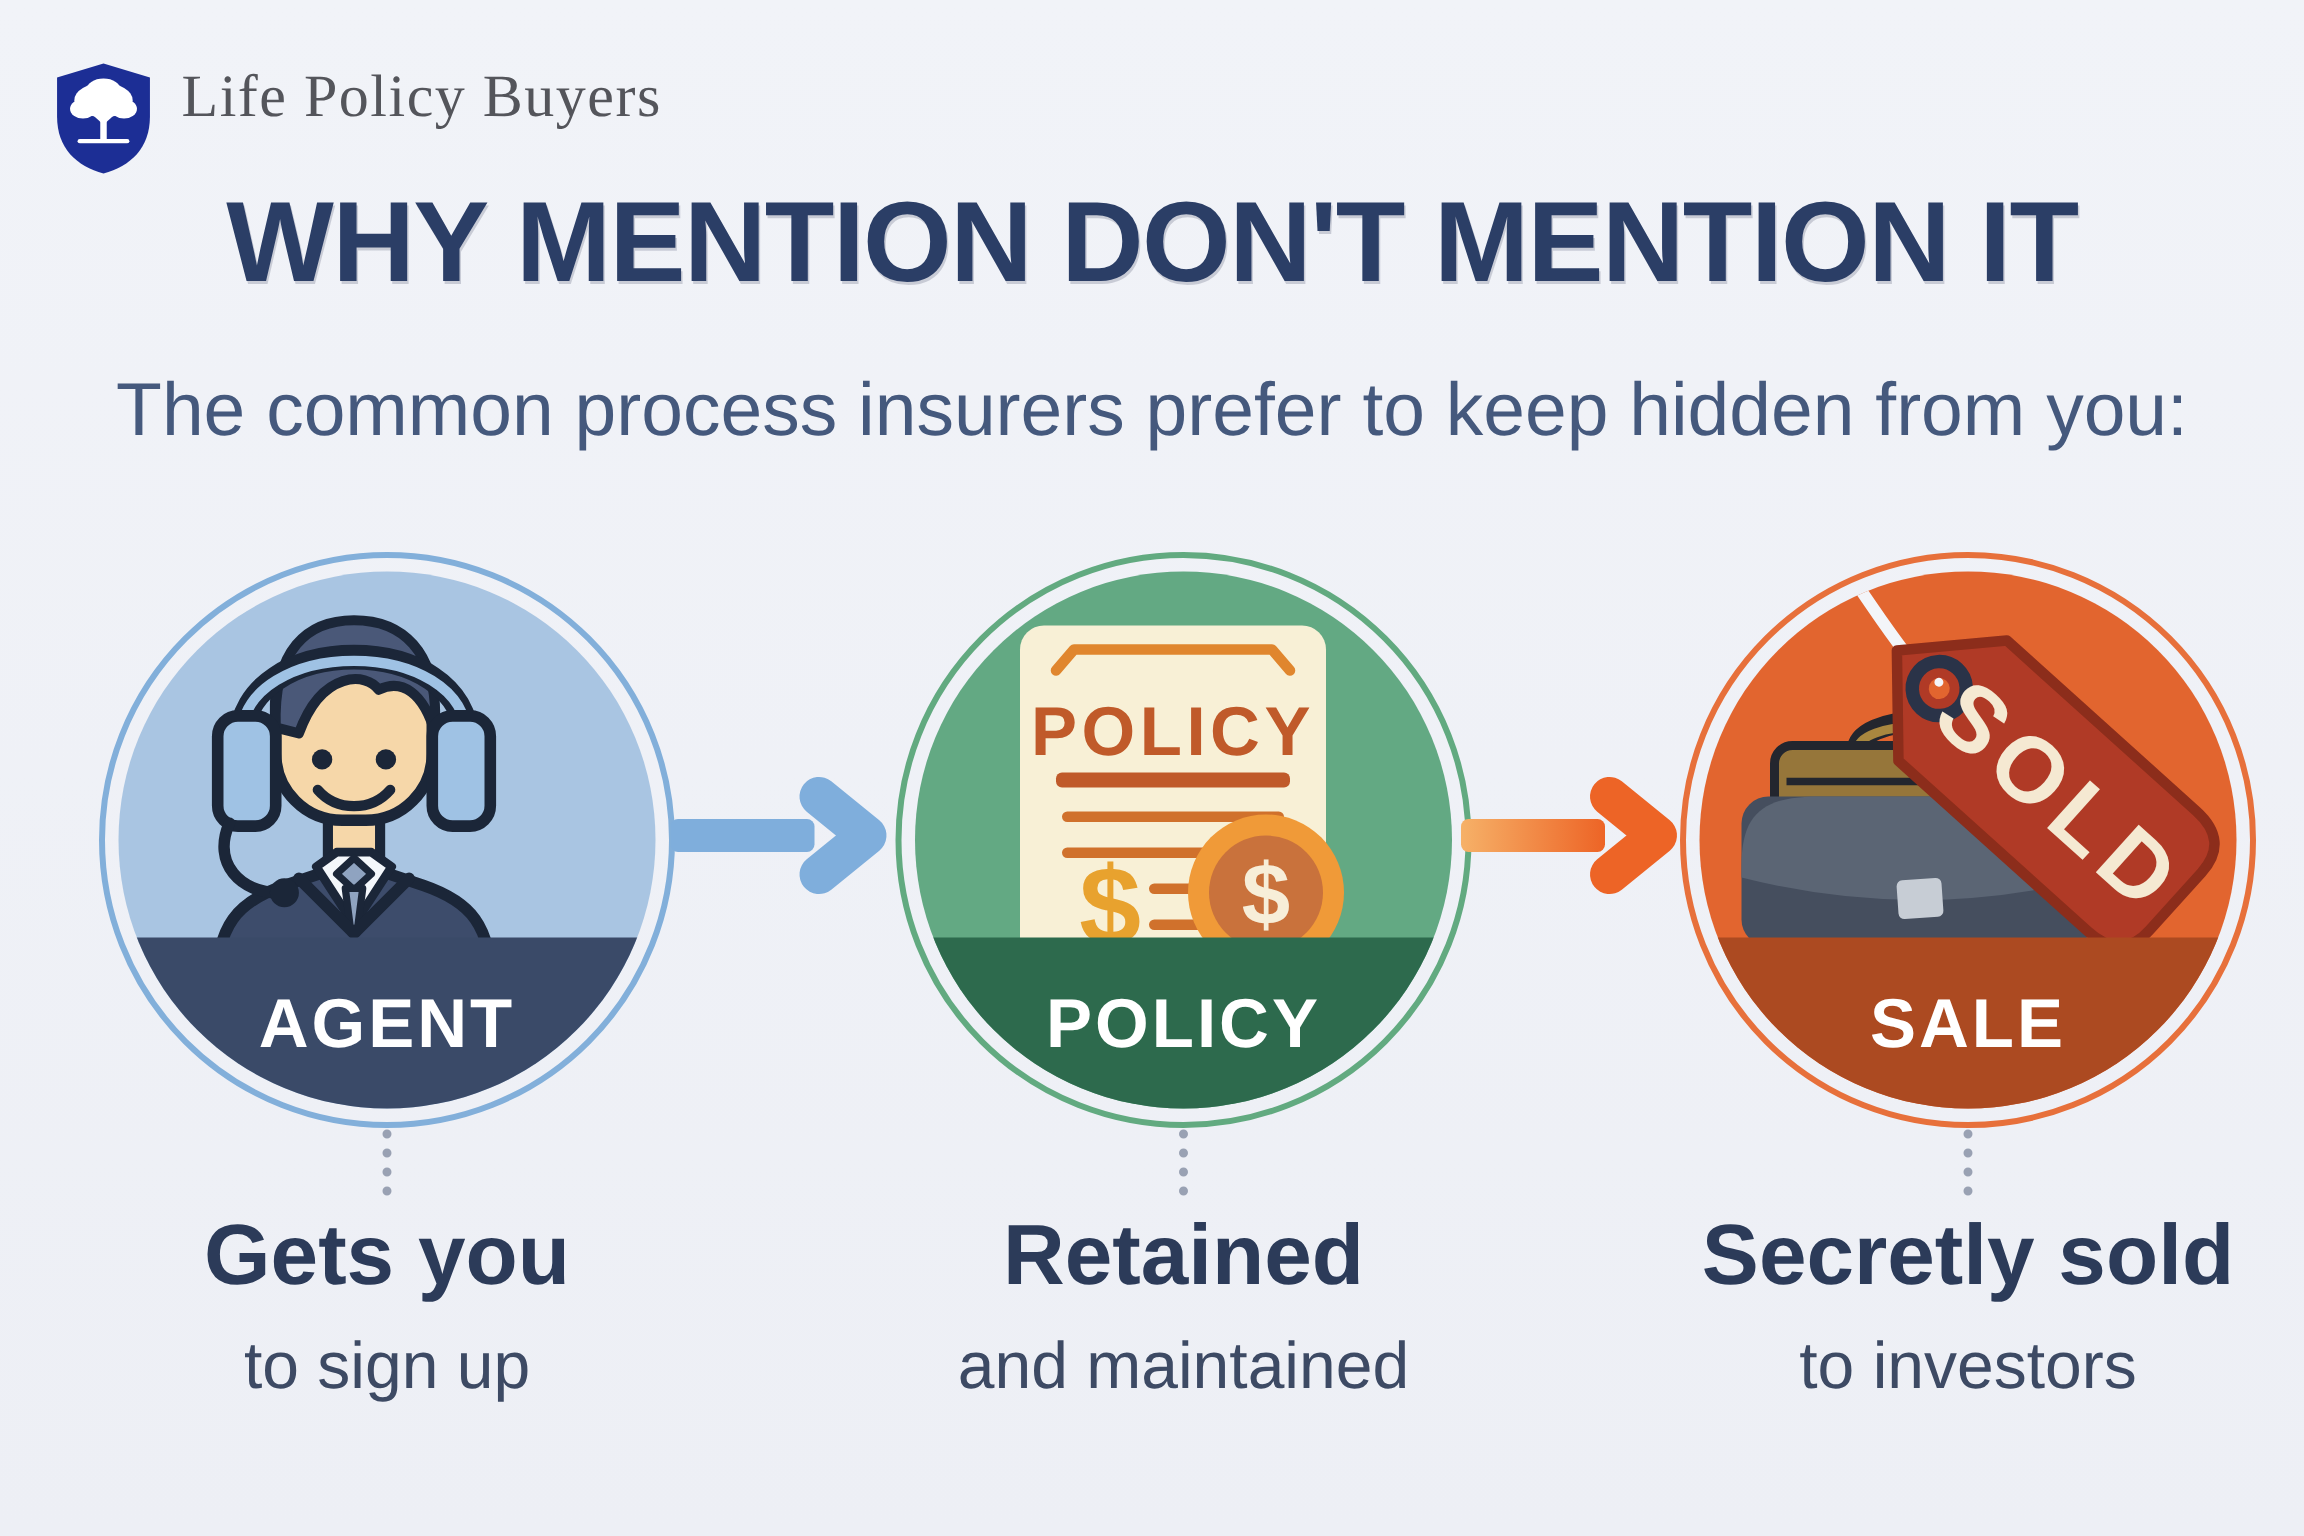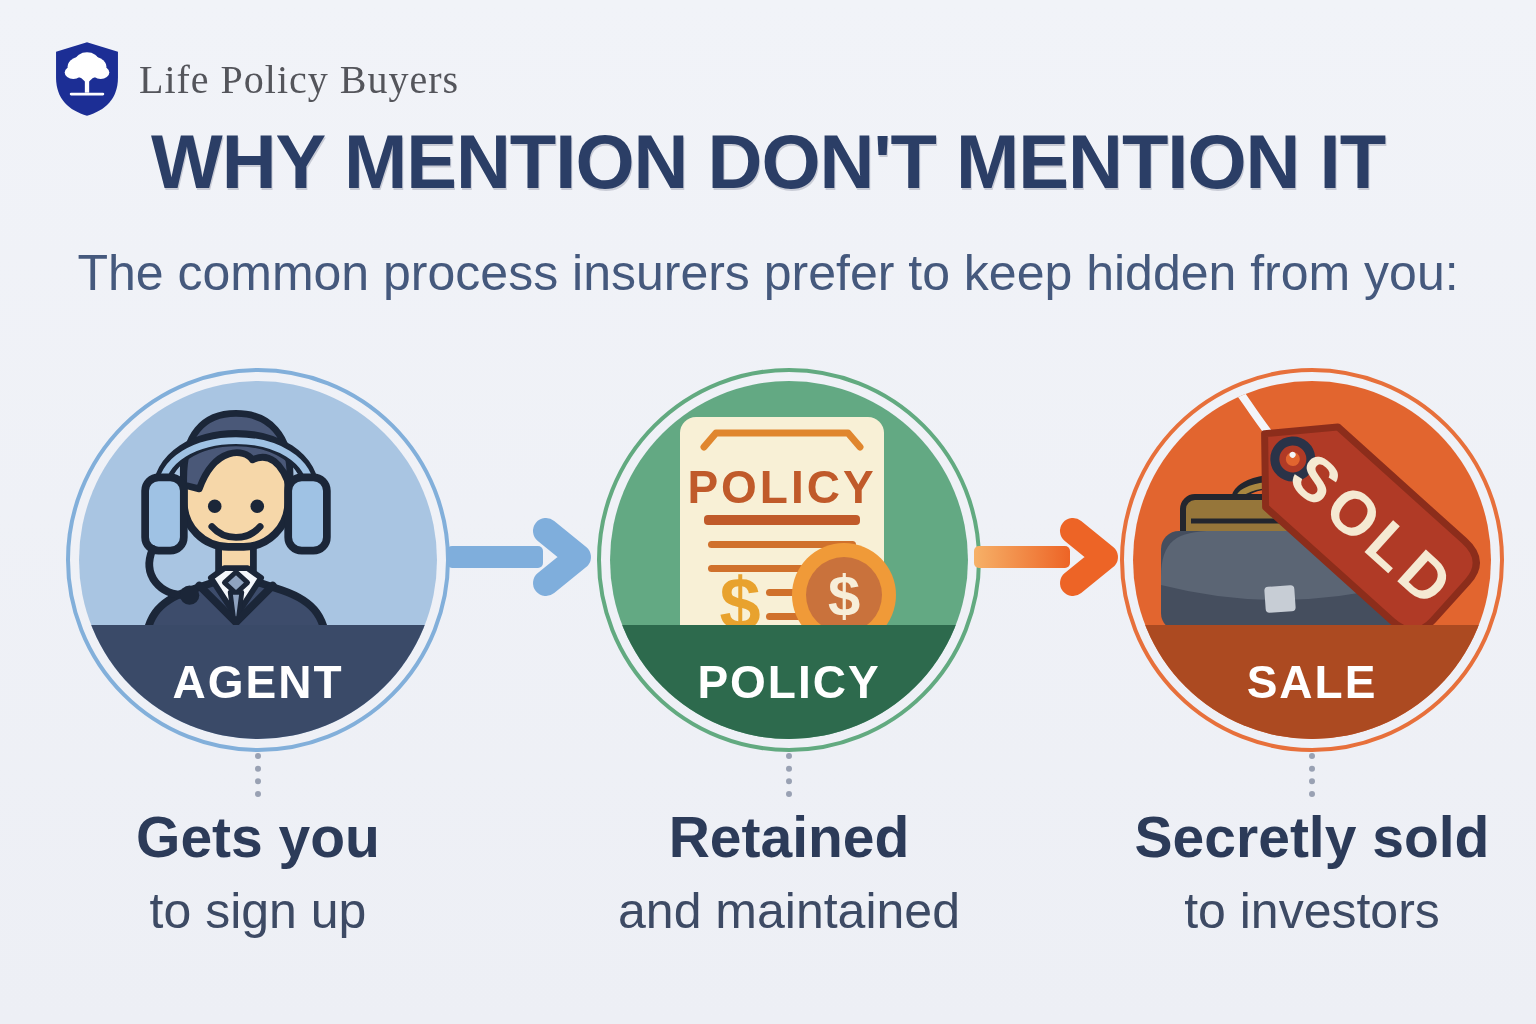--- a/index.html
+++ b/index.html
@@ -3,21 +3,21 @@
 <meta charset="utf-8">
 <style>
   html,body{margin:0;padding:0;background:#EEF0F6;}
   .canvas{
     position:relative;width:1536px;height:1024px;overflow:hidden;
     background:linear-gradient(180deg,#F1F3F8 0%,#EDEFF5 100%);
     font-family:"Liberation Sans",sans-serif;
   }
   svg text{font-family:"Liberation Sans",sans-serif;}
   
-  .brand{position:absolute;left:51px;top:40px;display:flex;align-items:center;gap:16px;}
+  .brand{position:absolute;left:33px;top:40px;display:flex;align-items:flex-start;gap:16px;}
   .brand-shield{width:72px;height:78px;flex:0 0 auto;}
   .brand-name{font-family:"Liberation Serif","DejaVu Serif",serif;font-size:40px;color:#54555B;letter-spacing:1px;}
   
   .title{position:absolute;left:0;right:0;top:118px;text-align:center;
     font-size:76px;font-weight:800;letter-spacing:-1px;color:#2B3E66;
     text-shadow:1px 2px 0 rgba(20,30,60,.18);}
   .subtitle{position:absolute;left:0;right:0;top:244px;text-align:center;
     font-size:50px;font-weight:400;color:#45597D;}
   
   .ring{position:absolute;top:368px;width:384px;height:384px;border-radius:50%;
@@ -47,21 +47,21 @@
   .connector{position:absolute;top:753px;width:0;height:44px;border-left:6px dotted #99A1B3;}
   .connector.c1{left:255px;}
   .connector.c2{left:786px;}
   .connector.c3{left:1309px;}
   
   .caption{position:absolute;top:800px;width:460px;text-align:center;}
   .caption.c1{left:28px;}
   .caption.c2{left:559px;}
   .caption.c3{left:1082px;}
   .caption .bold{font-size:57px;font-weight:700;color:#2C3B59;line-height:74px;}
-  .caption .rest{font-size:50px;font-weight:400;color:#3D4A64;line-height:74px;text-align:center;}
+  .caption .rest{font-size:44px;font-weight:400;color:#3D4A64;line-height:74px;text-align:center;}
 </style>
 </head>
 <body>
 
 <div class="canvas">
 
   <div class="brand">
     <svg class="brand-shield" viewBox="0 0 100 108">
       <path d="M50,3 L93,16 V52 C93,82 75,98 50,105 C25,98 7,82 7,52 V16 Z" fill="#1C2E95"></path>
       <g fill="#FFFFFF">

